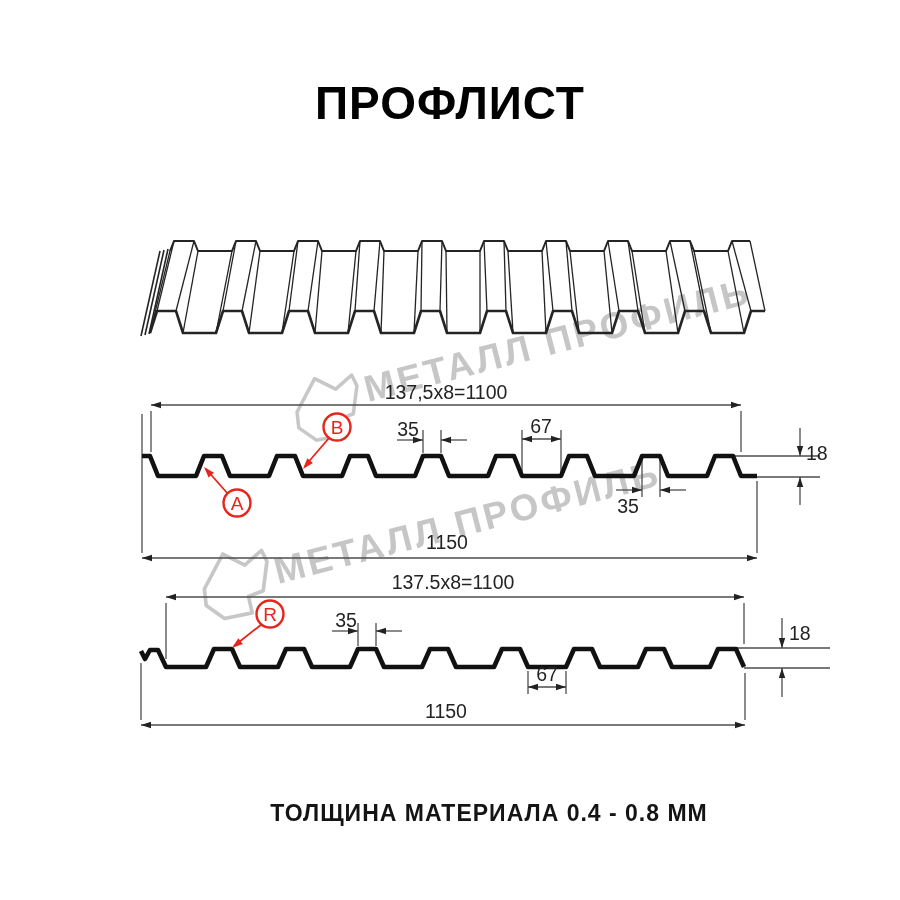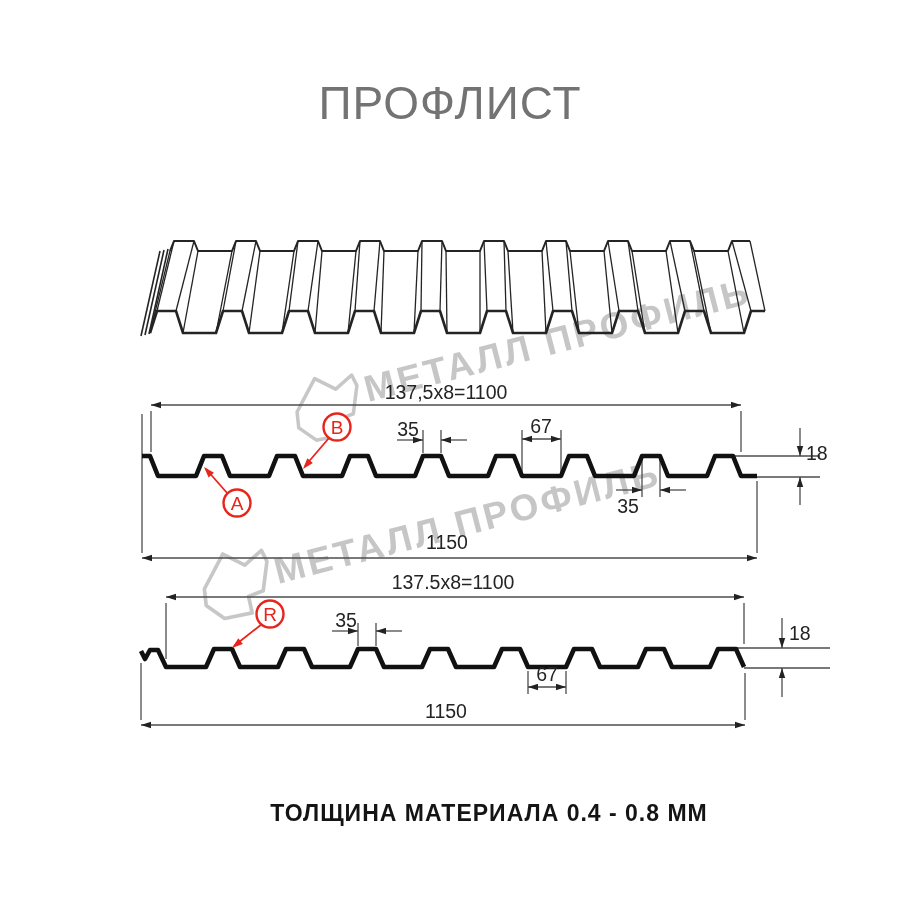--- a/index.html
+++ b/index.html
@@ -1,19 +1,19 @@
 <!DOCTYPE html>
 <html style="--red: #e8251c;"><head>
 <meta charset="utf-8">
 <style>
   html,body{margin:0;padding:0;background:#fff;}
   .page{position:relative;width:900px;height:900px;background:#ffffff;overflow:hidden;
         font-family:"Liberation Sans",sans-serif;}
   .title{position:absolute;left:0;top:76px;width:900px;text-align:center;
-         font-size:46px;font-weight:400;letter-spacing:1px;color:#737373;}
+         font-size:46px;font-weight:700;letter-spacing:1px;color:#000000;}
   .subtitle{position:absolute;left:0;top:131px;width:900px;text-align:center;
          font-size:22px;font-weight:500;letter-spacing:2px;color:#111;}
   .footer{position:absolute;left:0;top:800px;width:900px;text-align:center;
          font-size:23px;font-weight:600;letter-spacing:1px;color:#141414;padding-left:39px;}
   svg{position:absolute;left:0;top:0;}
   .dimtxt{font-family:"Liberation Sans",sans-serif;font-size:19.5px;fill:#242424;}
   .redtxt{font-family:"Liberation Sans",sans-serif;font-size:19px;fill:var(--red);font-weight:500;}
   .wmtext{font-family:"Liberation Sans",sans-serif;font-size:37px;font-weight:700;
           letter-spacing:3px;fill:#bdbdbd;opacity:.85;}
 </style>

